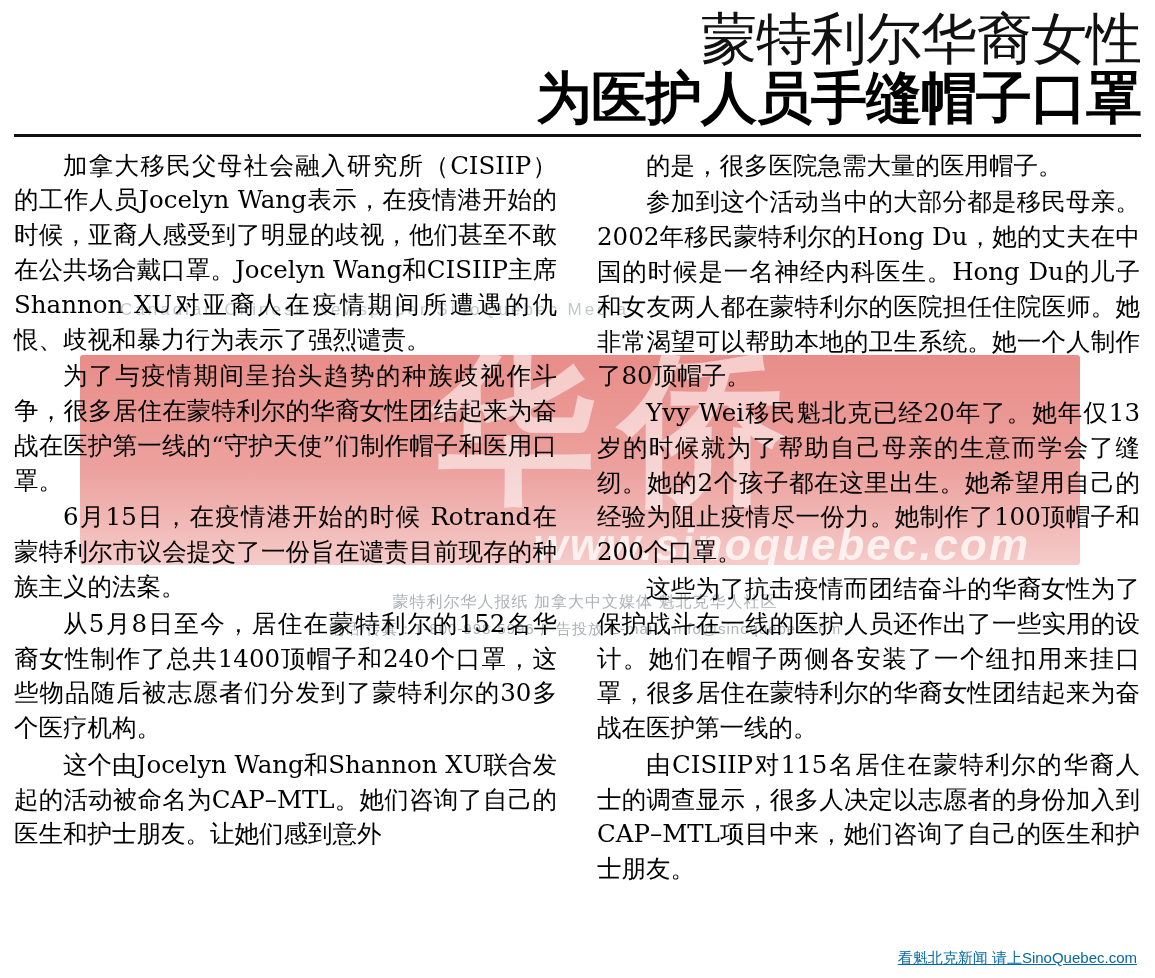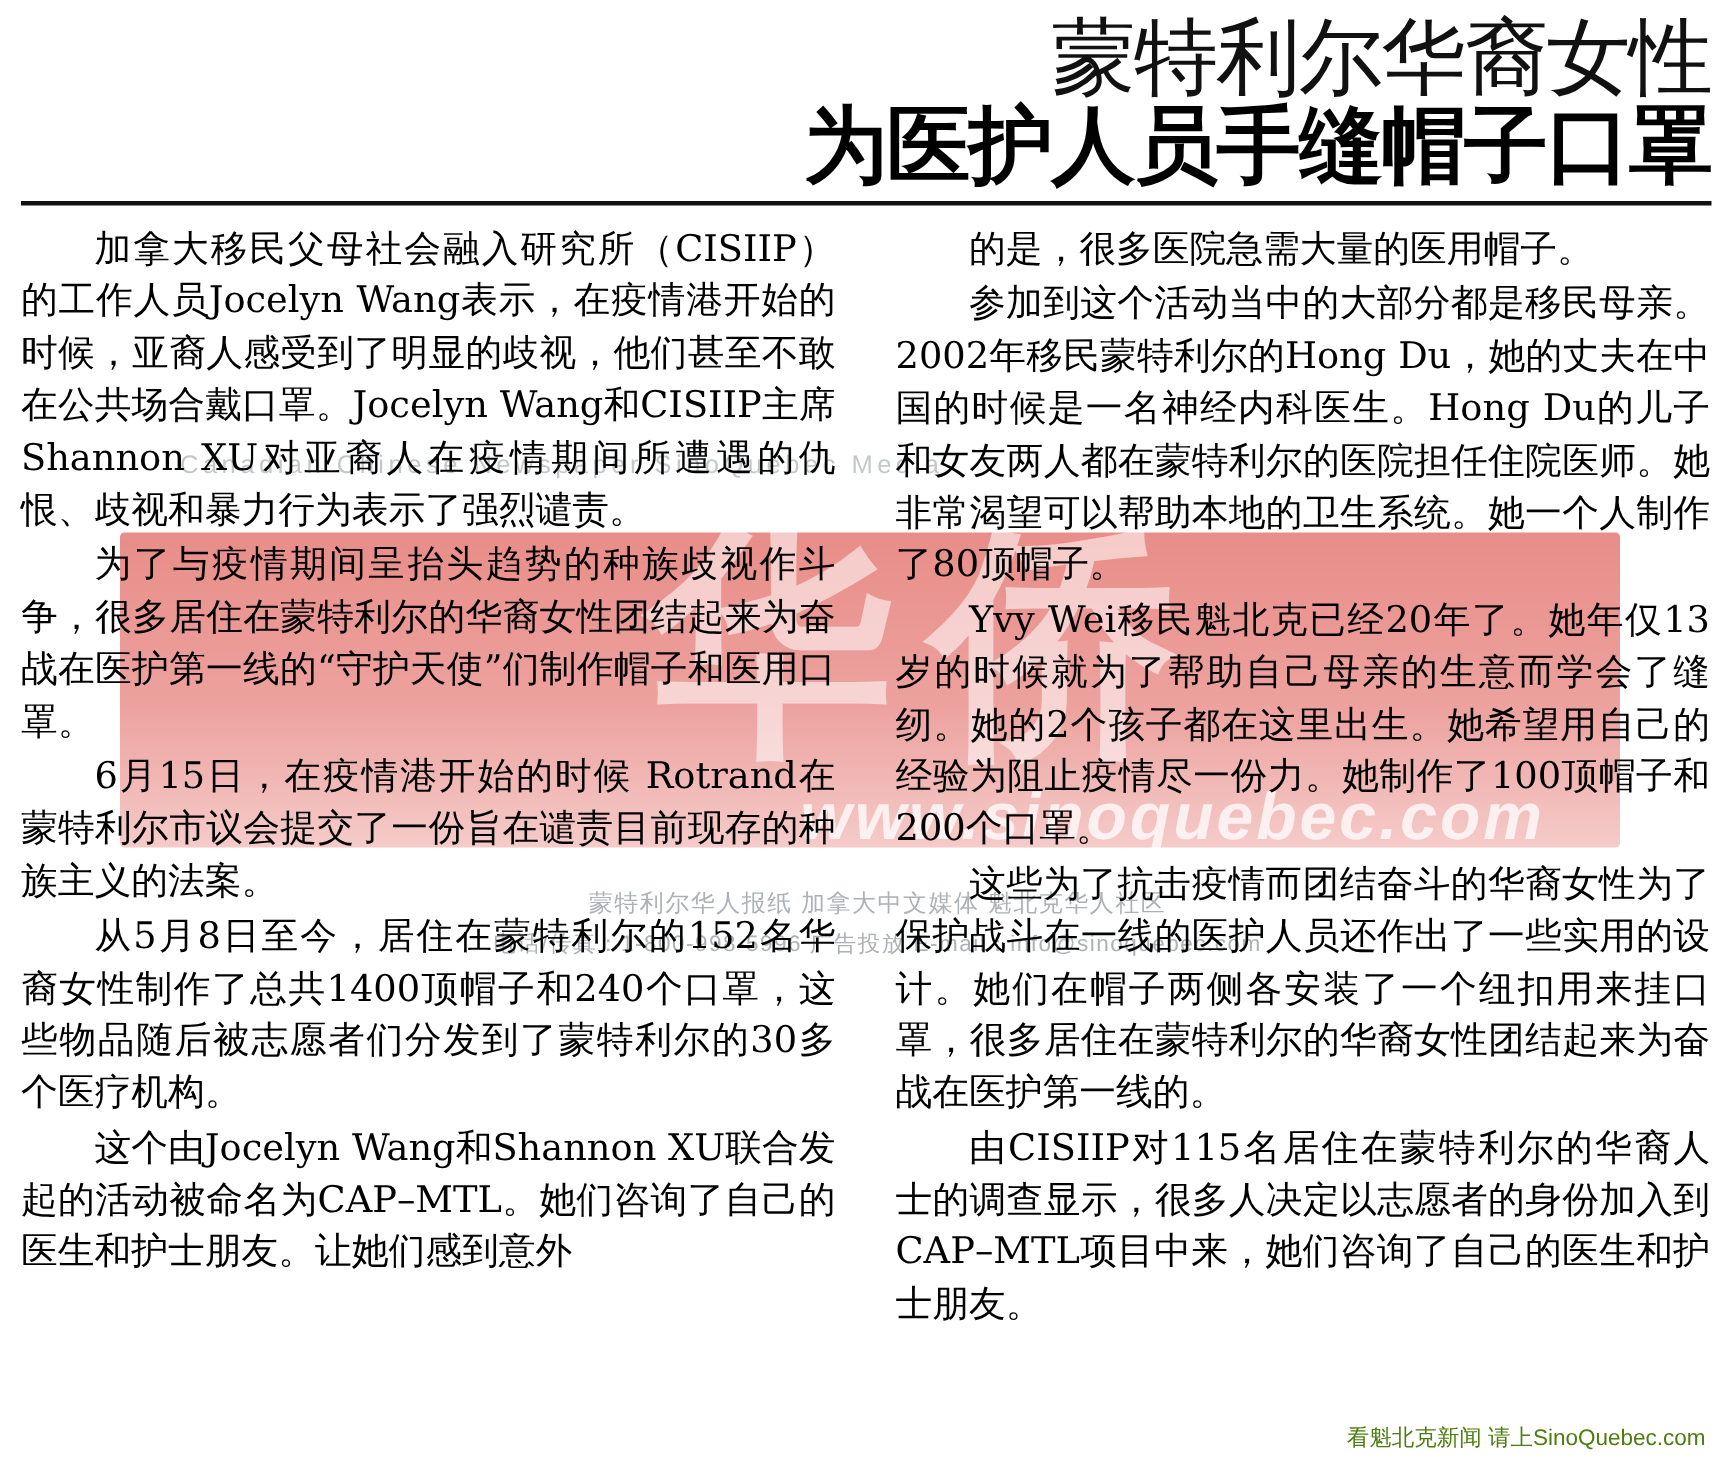--- a/index.html
+++ b/index.html
@@ -154,23 +154,24 @@
   }
 
   
   .footer-note {
     position: absolute;
     right: 14px;
     bottom: 8px;
     z-index: 3;
     font-family: "Liberation Sans", sans-serif;
     font-size: 15px;
-    color: #4d7c0f;
+    color: #0369a1;
     background: rgba(255,255,255,0.85);
     padding: 2px 4px;
+    text-decoration: underline;
   }
 </style>
 </head>
 <body>
 
 <div class="page">
 
   <div class="watermark-layer">
     <div class="wm-red-block"></div>
     <div class="wm-line-top">Canadian Chinese Newspaper   SinoQuebec Media</div>

